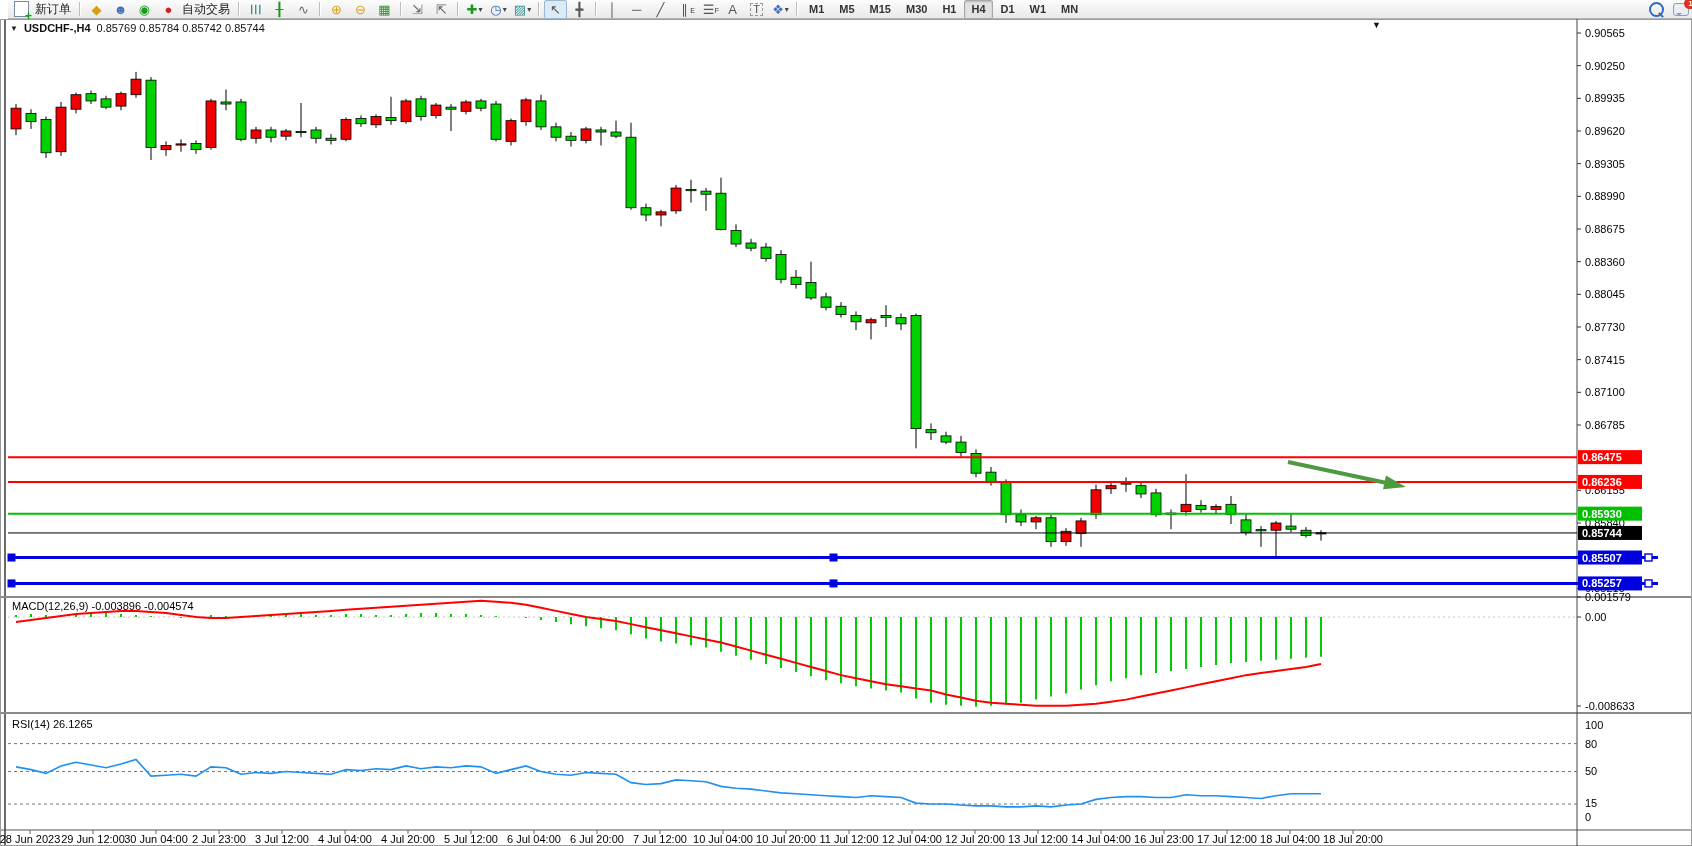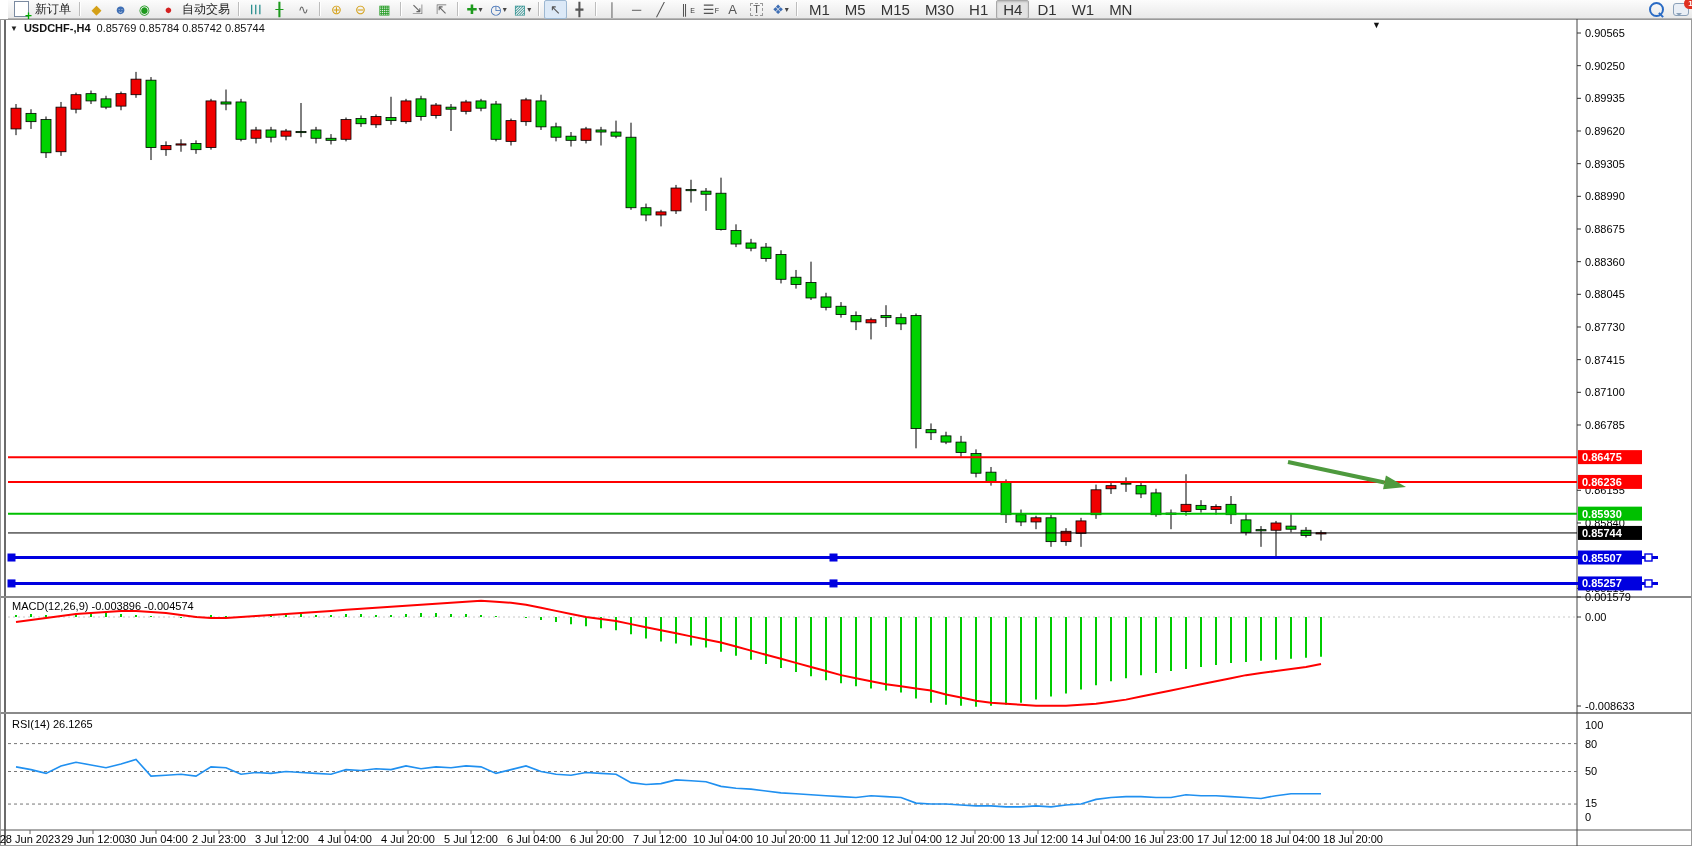--- a/index.html
+++ b/index.html
@@ -12,21 +12,21 @@
   .tbi{min-width:21px;height:17px;display:flex;align-items:center;justify-content:center;
     font-size:13px;line-height:17px;color:#555;border:1px solid transparent;border-radius:2px;
     position:relative;cursor:default;user-select:none;}
   .tbi.pressed{background:#dce9f7;border-color:#9db8d2;}
   .tbi .dd{font-size:8px;color:#444;margin-left:1px;}
   .tbsep{width:1px;height:14px;background:#bdbdbd;border-right:1px solid #fff;margin:0 3px;flex:none;}
   .tblabel{font-size:12px;color:#222;padding:0 4px 0 1px;white-space:nowrap;}
   .g-green{color:#1d9a1d;} .g-gold{color:#d4a017;} .g-blue{color:#3f6fb5;}
   .g-red{color:#d42020;} .g-teal{color:#2a8f8f;} .g-gray{color:#666;}
   .rot90{transform:rotate(90deg);display:inline-block;}
-  .tf{font-size:15px;font-weight:400;color:#333;padding:0 6px;height:17px;line-height:17px;
+  .tf{font-size:11px;font-weight:700;color:#333;padding:0 6px;height:17px;line-height:17px;
       border:1px solid transparent;border-radius:2px;}
   .tf.active{background:#e2e2e2;border-color:#a8a8a8;box-shadow:inset 0 1px 2px rgba(0,0,0,.18);}
   .spacer{flex:1;}
   .mag{width:11px;height:11px;border:2px solid #2a6bc4;border-radius:50%;position:relative;}
   .mag::after{content:"";position:absolute;width:2px;height:6px;background:#2a6bc4;
       left:9px;top:8px;transform:rotate(-45deg);}
   .bubble{width:14px;height:11px;background:#e9eef5;border:1px solid #8aa0b8;border-radius:3px;position:relative;}
   .bubble::after{content:"";position:absolute;left:2px;bottom:-4px;border:3px solid transparent;border-top-color:#8aa0b8;}
   .badge{position:absolute;top:-3px;right:-6px;min-width:11px;height:11px;border-radius:6px;
       background:#e03020;color:#fff;font-size:8px;font-weight:700;line-height:11px;text-align:center;padding:0 1px;}

